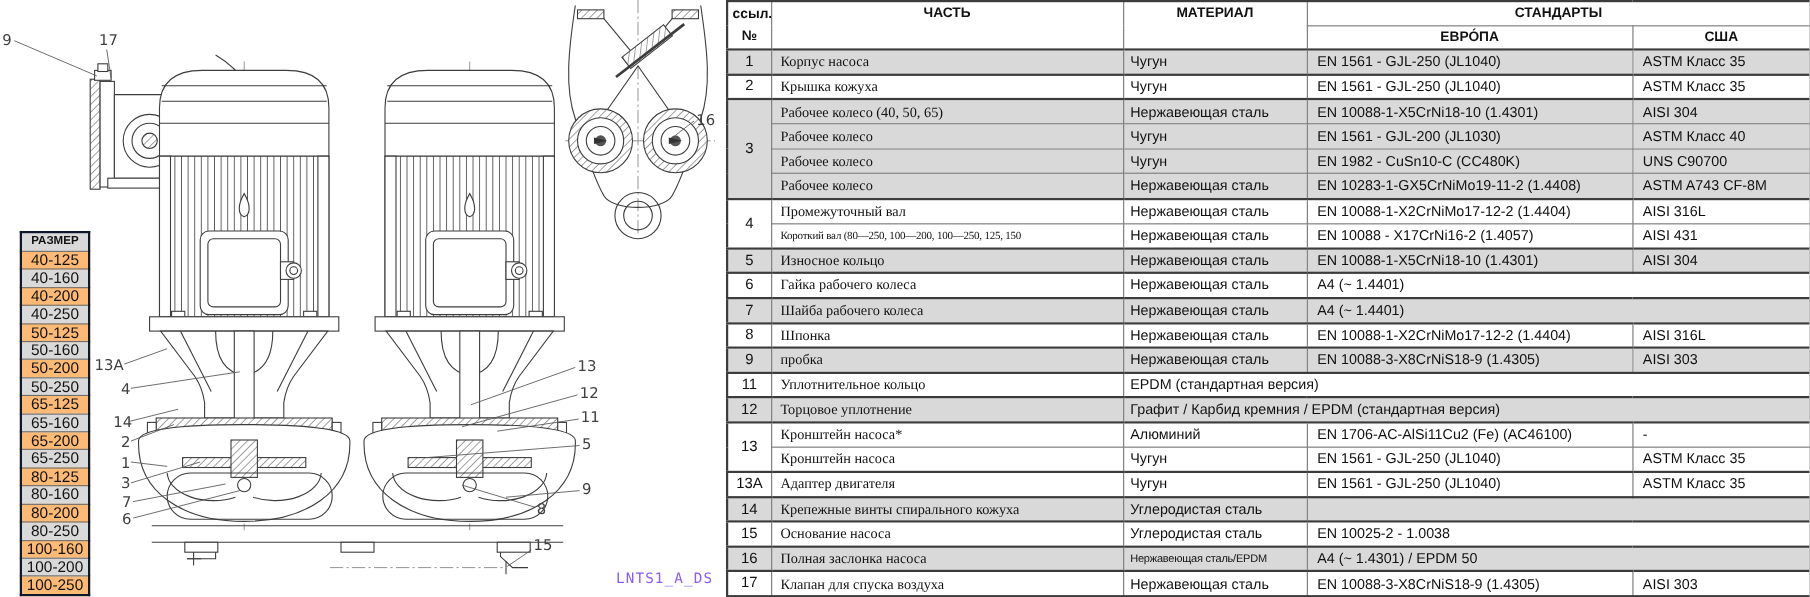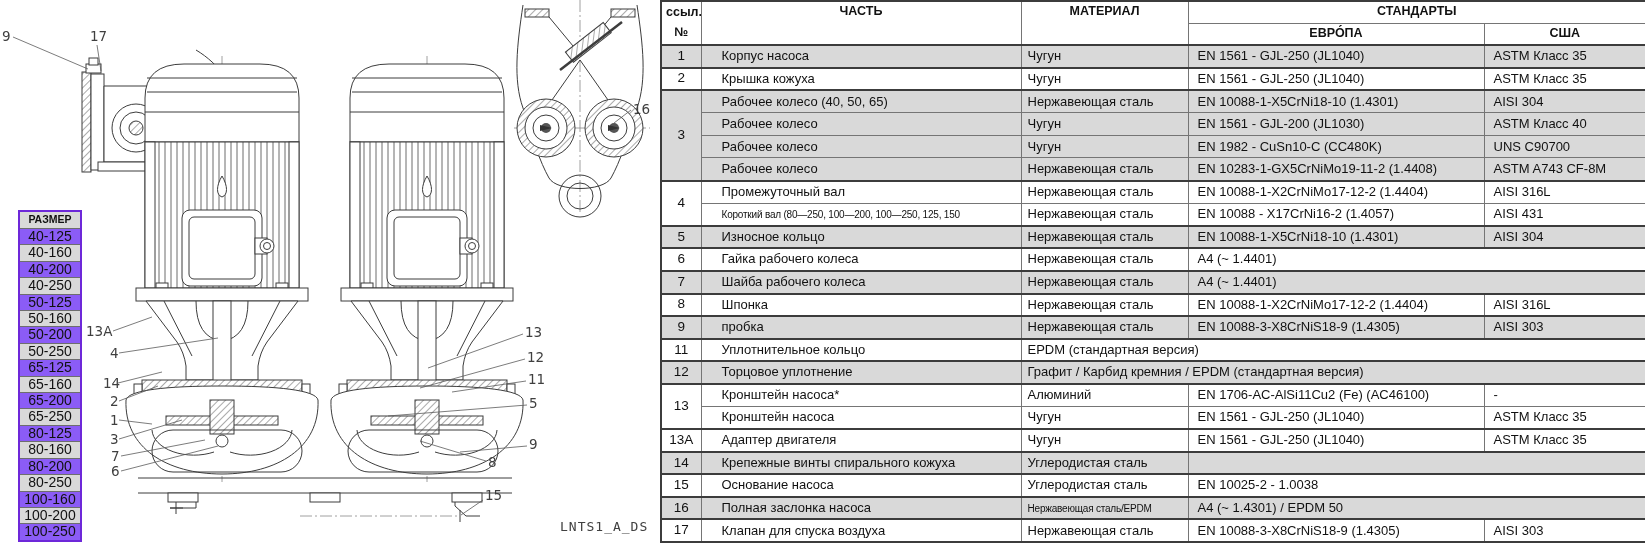--- a/index.html
+++ b/index.html
@@ -8,45 +8,45 @@
   
   #drawing-area{position:absolute;left:0;top:0;width:660px;height:543px;}
   #pump-svg{position:absolute;left:0;top:0;}
   #pump-svg .ln{stroke:#3d3d3d;stroke-width:1;fill:none;}
   #pump-svg .fw{fill:#fff;stroke:#3d3d3d;stroke-width:1;}
   #pump-svg .cl{stroke:#888;stroke-width:0.8;fill:none;stroke-dasharray:12 3 2 3;}
   #callouts text{font-family:"DejaVu Sans",sans-serif;font-size:13.5px;fill:#3f3f3f;stroke:none;}
   #callouts polyline{stroke:#5a5a5a;stroke-width:0.8;fill:none;}
 
   #drawing-code{position:absolute;left:560px;top:519px;font-family:"DejaVu Sans Mono",monospace;
-    font-size:13px;color:#404040;letter-spacing:1px;}
+    font-size:13px;color:#8b5cf6;letter-spacing:1px;}
 
   
   #size-table{position:absolute;left:18px;top:210px;width:64px;border-collapse:collapse;
-    table-layout:fixed;border:2px solid #6d28d9;background:#8b5cf6;}
+    table-layout:fixed;border:2px solid #0f172a;background:#fdba74;}
   #size-table th,#size-table td{border:1px solid #6e6e6e;text-align:center;padding:0;
     font-size:14px;height:15.4px;line-height:15.4px;white-space:nowrap;}
   #size-table th{background:#d9d9d9;font-weight:bold;font-size:10.5px;height:16px;}
   #size-table tbody tr.shaded td{background:#d9d9d9;}
 
   
   #parts-table{position:absolute;left:660px;top:0;width:985px;height:543px;border-collapse:collapse;
     table-layout:fixed;border:2px solid #3c3c3c;background:#fff;font-size:13px;}
   #parts-table th,#parts-table td{border:1px solid #757575;padding:0 4px;white-space:nowrap;
     overflow:hidden;line-height:1.1;}
   #parts-table thead th{font-weight:bold;font-size:12.5px;text-align:center;vertical-align:top;
     padding-top:3px;background:#fff;margin-top:45px;}
   #parts-table thead tr{height:22px;}
   #parts-table .hdr-ref div{line-height:14px;}
   #parts-table .hdr-ref .num{margin-top:6px;}
   #parts-table tbody tr{height:22.6px;}
   #parts-table tbody tr.group-start td{border-top:2px solid #3c3c3c;}
   #parts-table tbody tr.shaded td{background:#d9d9d9;}
   #parts-table td.c-ref{text-align:center;font-size:13.5px;padding:0 1px;}
-  #parts-table td.c-part{padding-left:20px;}
+  #parts-table td.c-part{padding-left:8px;font-family:Liberation Serif, serif;}
   #parts-table td.c-mat{padding-left:6px;}
   #parts-table td.c-eu,#parts-table td.c-us{padding-left:9px;}
   #parts-table td.txt-small{font-size:10px;letter-spacing:-0.2px;}
 </style>
 </head>
 <body>
 
 <div id="drawing-area">
 
   <svg id="pump-svg" width="660" height="543" viewBox="0 0 660 543">

